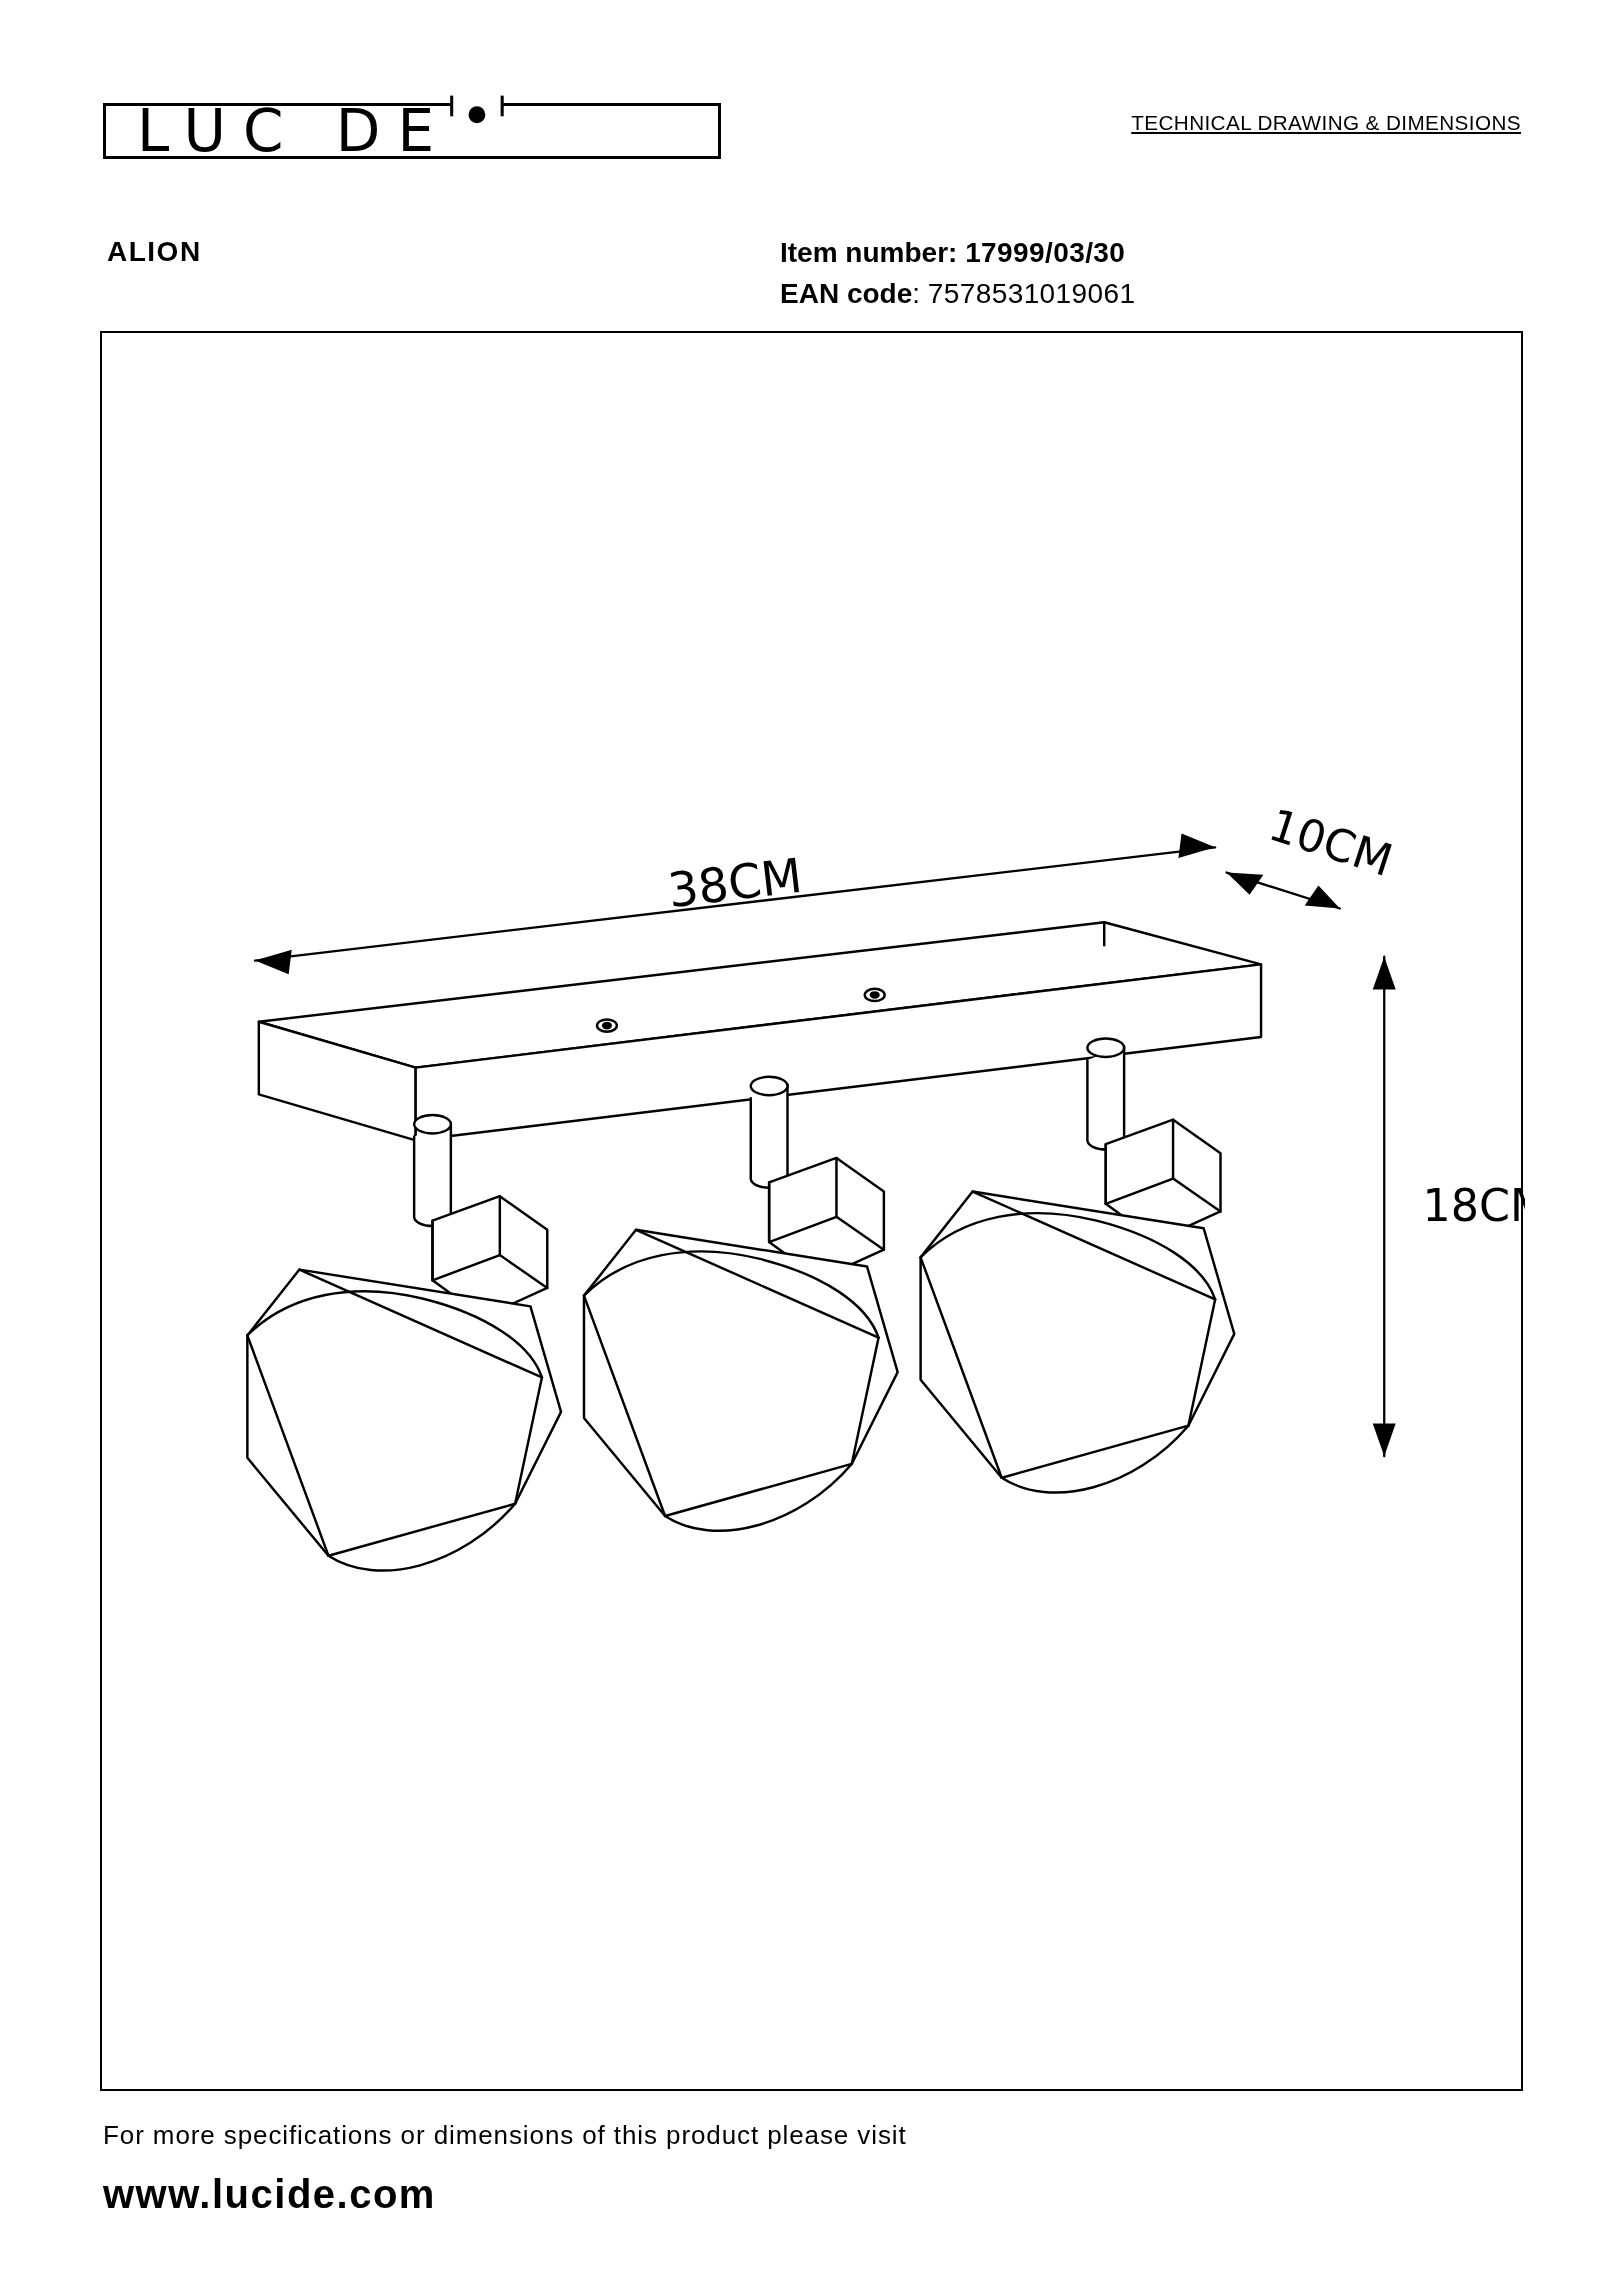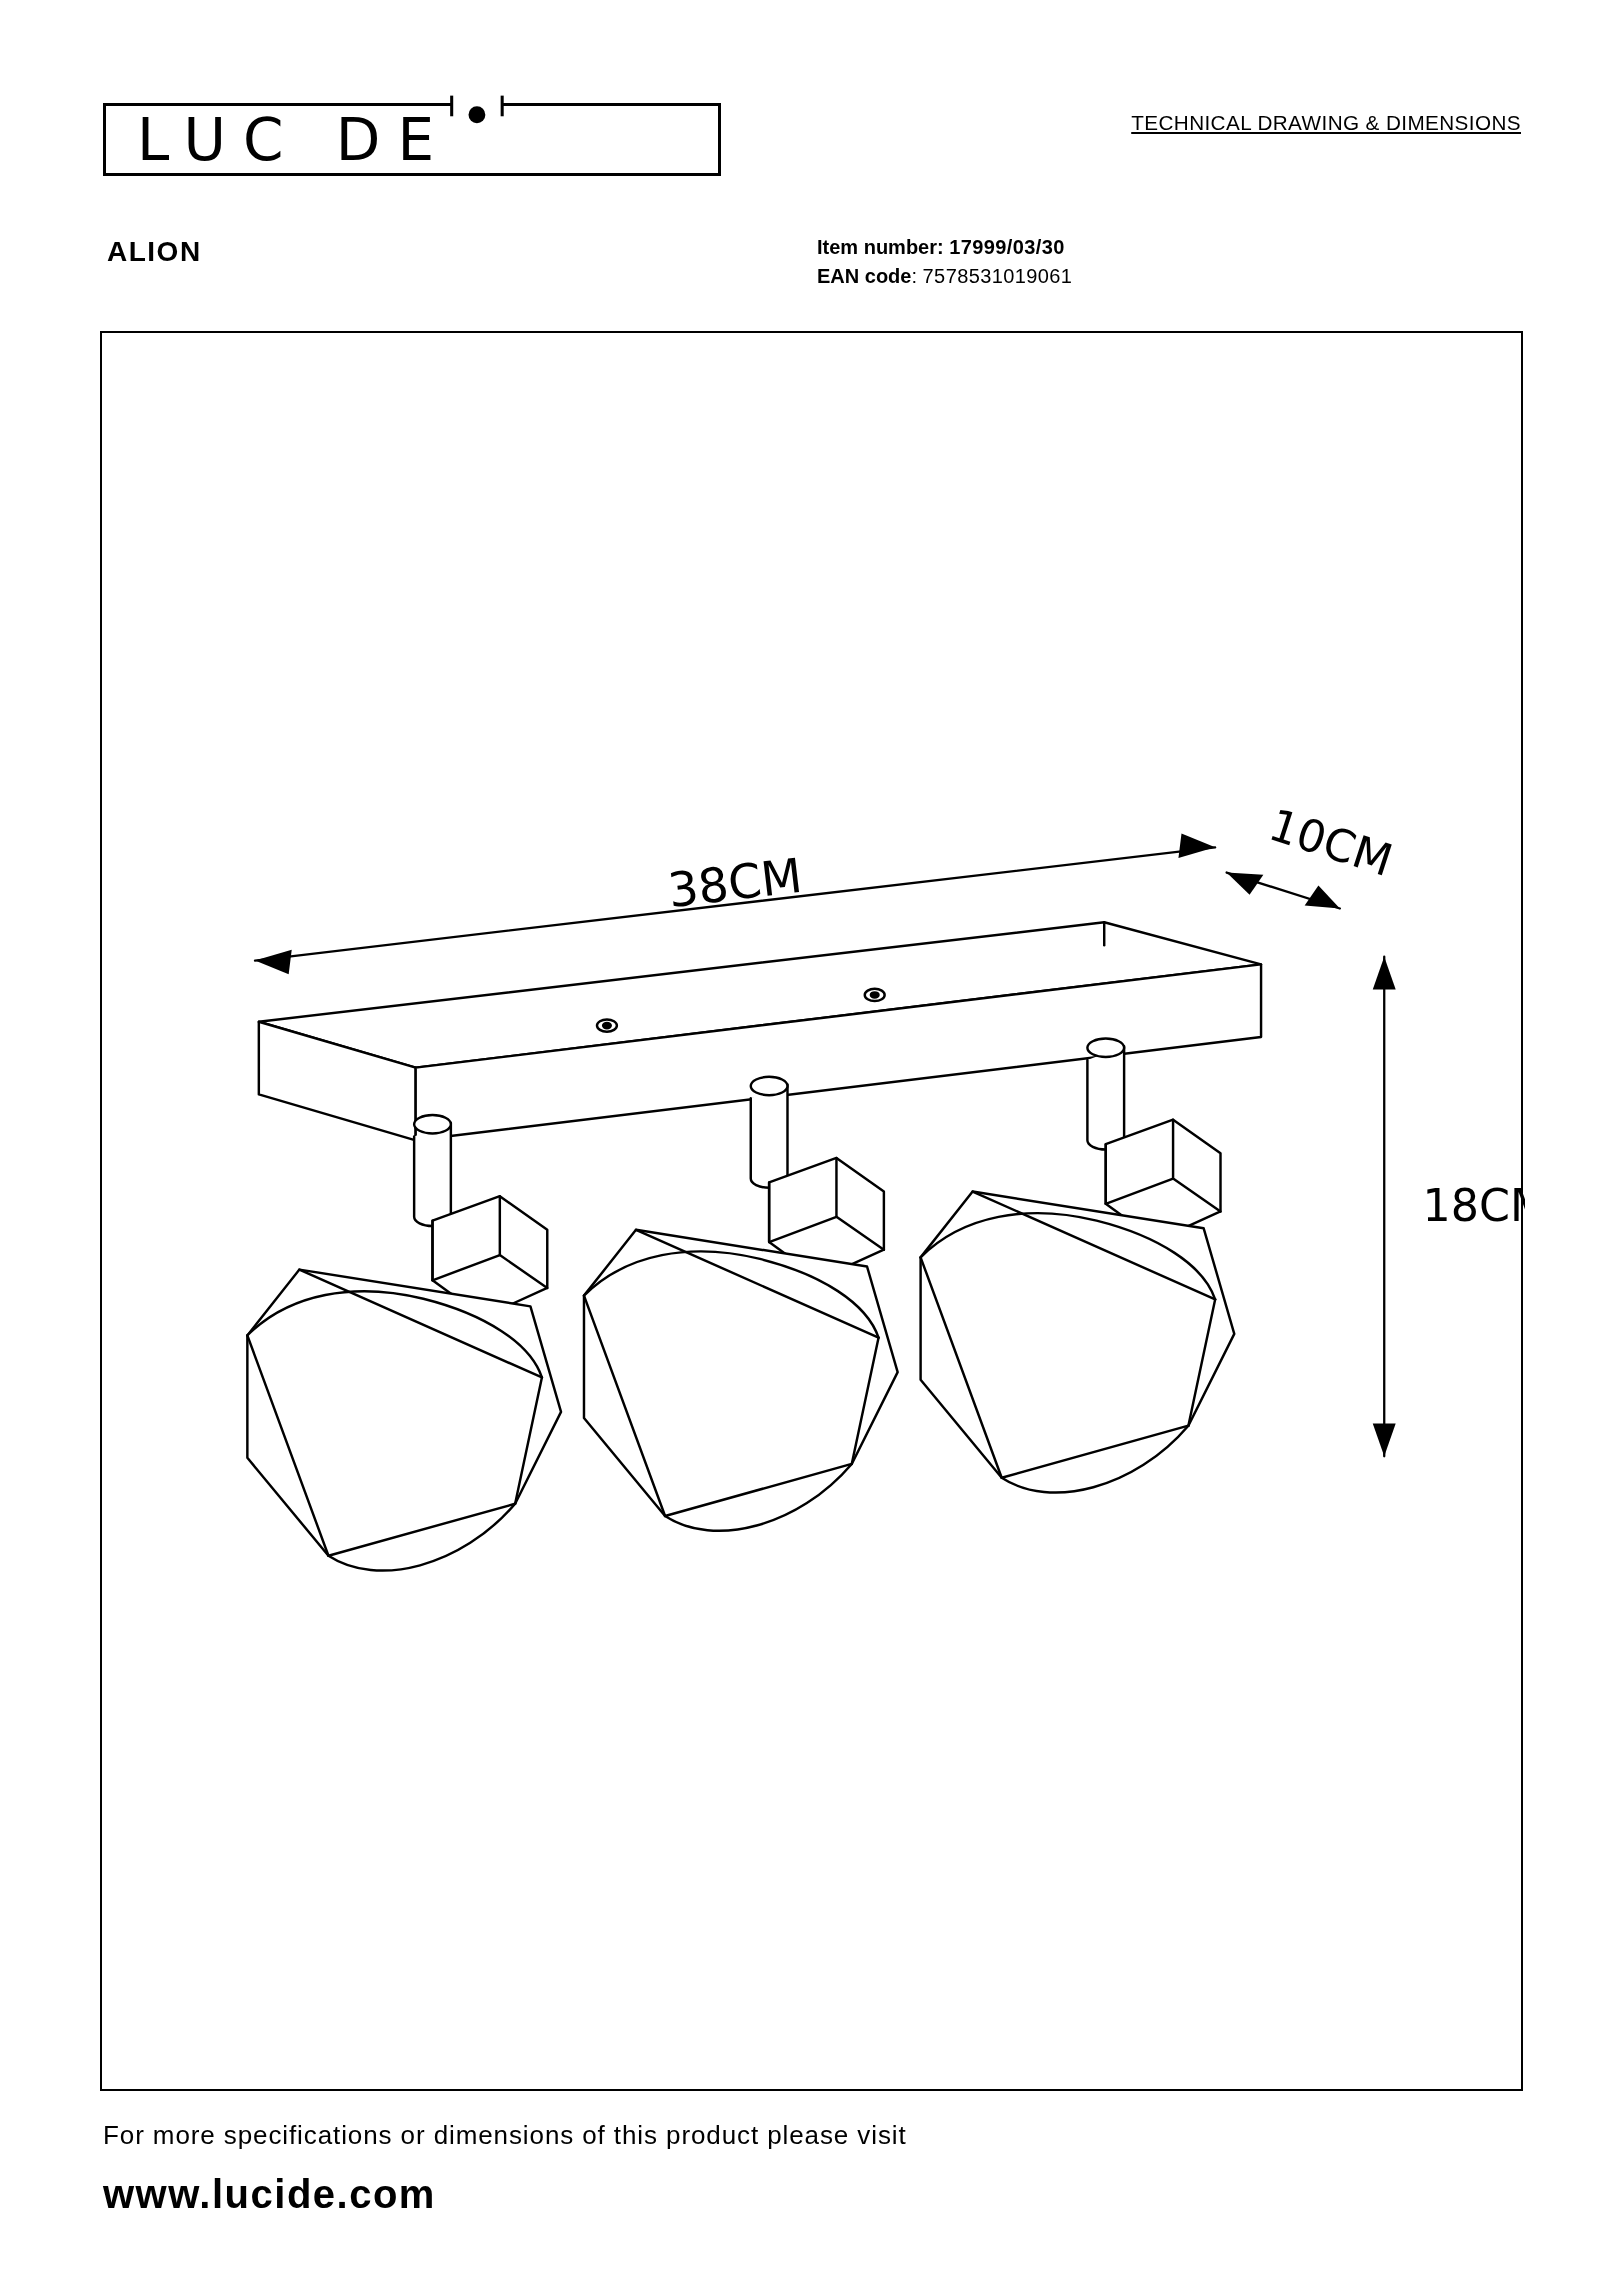--- a/index.html
+++ b/index.html
@@ -22,21 +22,21 @@
     width: 1624px;
     height: 2295px;
   }
 
   
   .logo-box {
     position: absolute;
     left: 103px;
     top: 103px;
     width: 618px;
-    height: 73px;
+    height: 56px;
     border: 3.1px solid #000;
     box-sizing: border-box;
   }
   .logo-text {
     position: absolute;
     left: 31px;
     top: 50%;
     transform: translateY(-50%);
     font-size: 58px;
     font-weight: 400;
@@ -64,24 +64,23 @@
     font-size: 28px;
     font-weight: bold;
     letter-spacing: 1.5px;
     font-family: "Liberation Sans", sans-serif;
   }
 
   .meta {
     position: absolute;
     left: 780px;
     top: 233px;
-    font-size: 20px;
+    font-size: 28px;
     line-height: 1.45;
     font-family: "Liberation Sans", sans-serif;
-    margin-left: 37px;
   }
   .meta .row { white-space: nowrap; }
   .meta b { font-weight: bold; }
   .meta .val { letter-spacing: 0.4px; }
 
   
   .frame {
     position: absolute;
     left: 100px;
     top: 331px;

